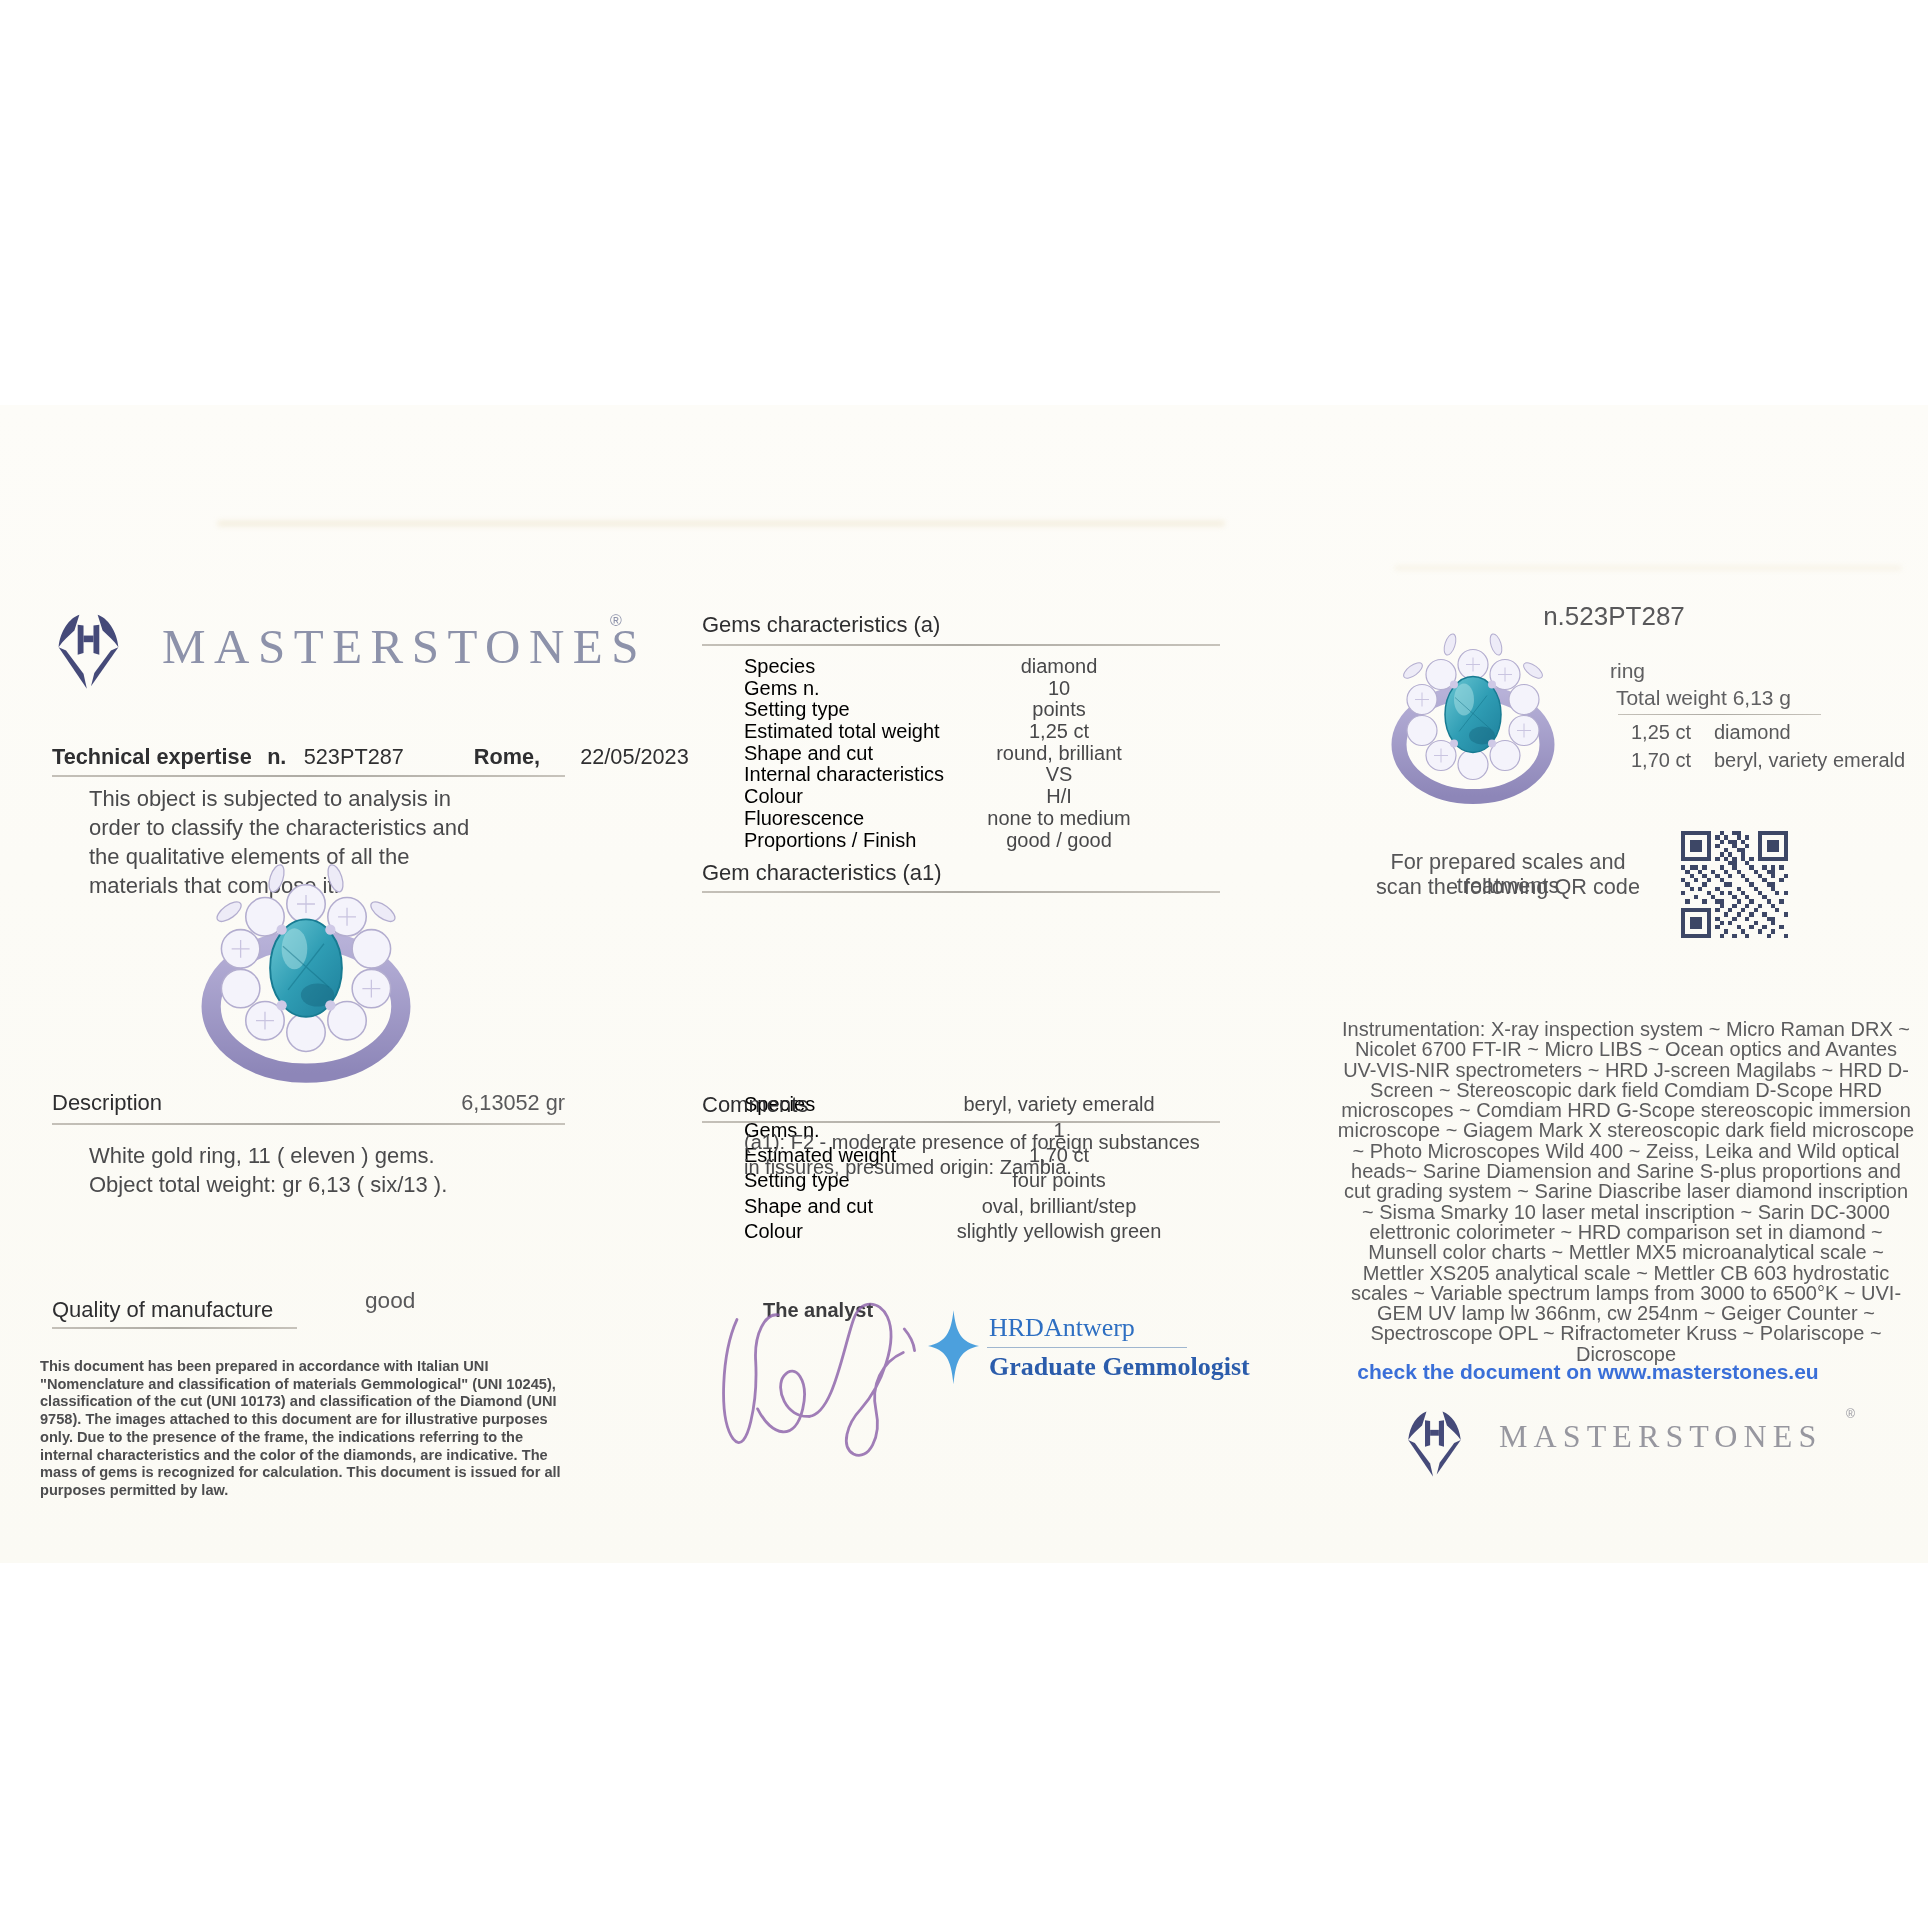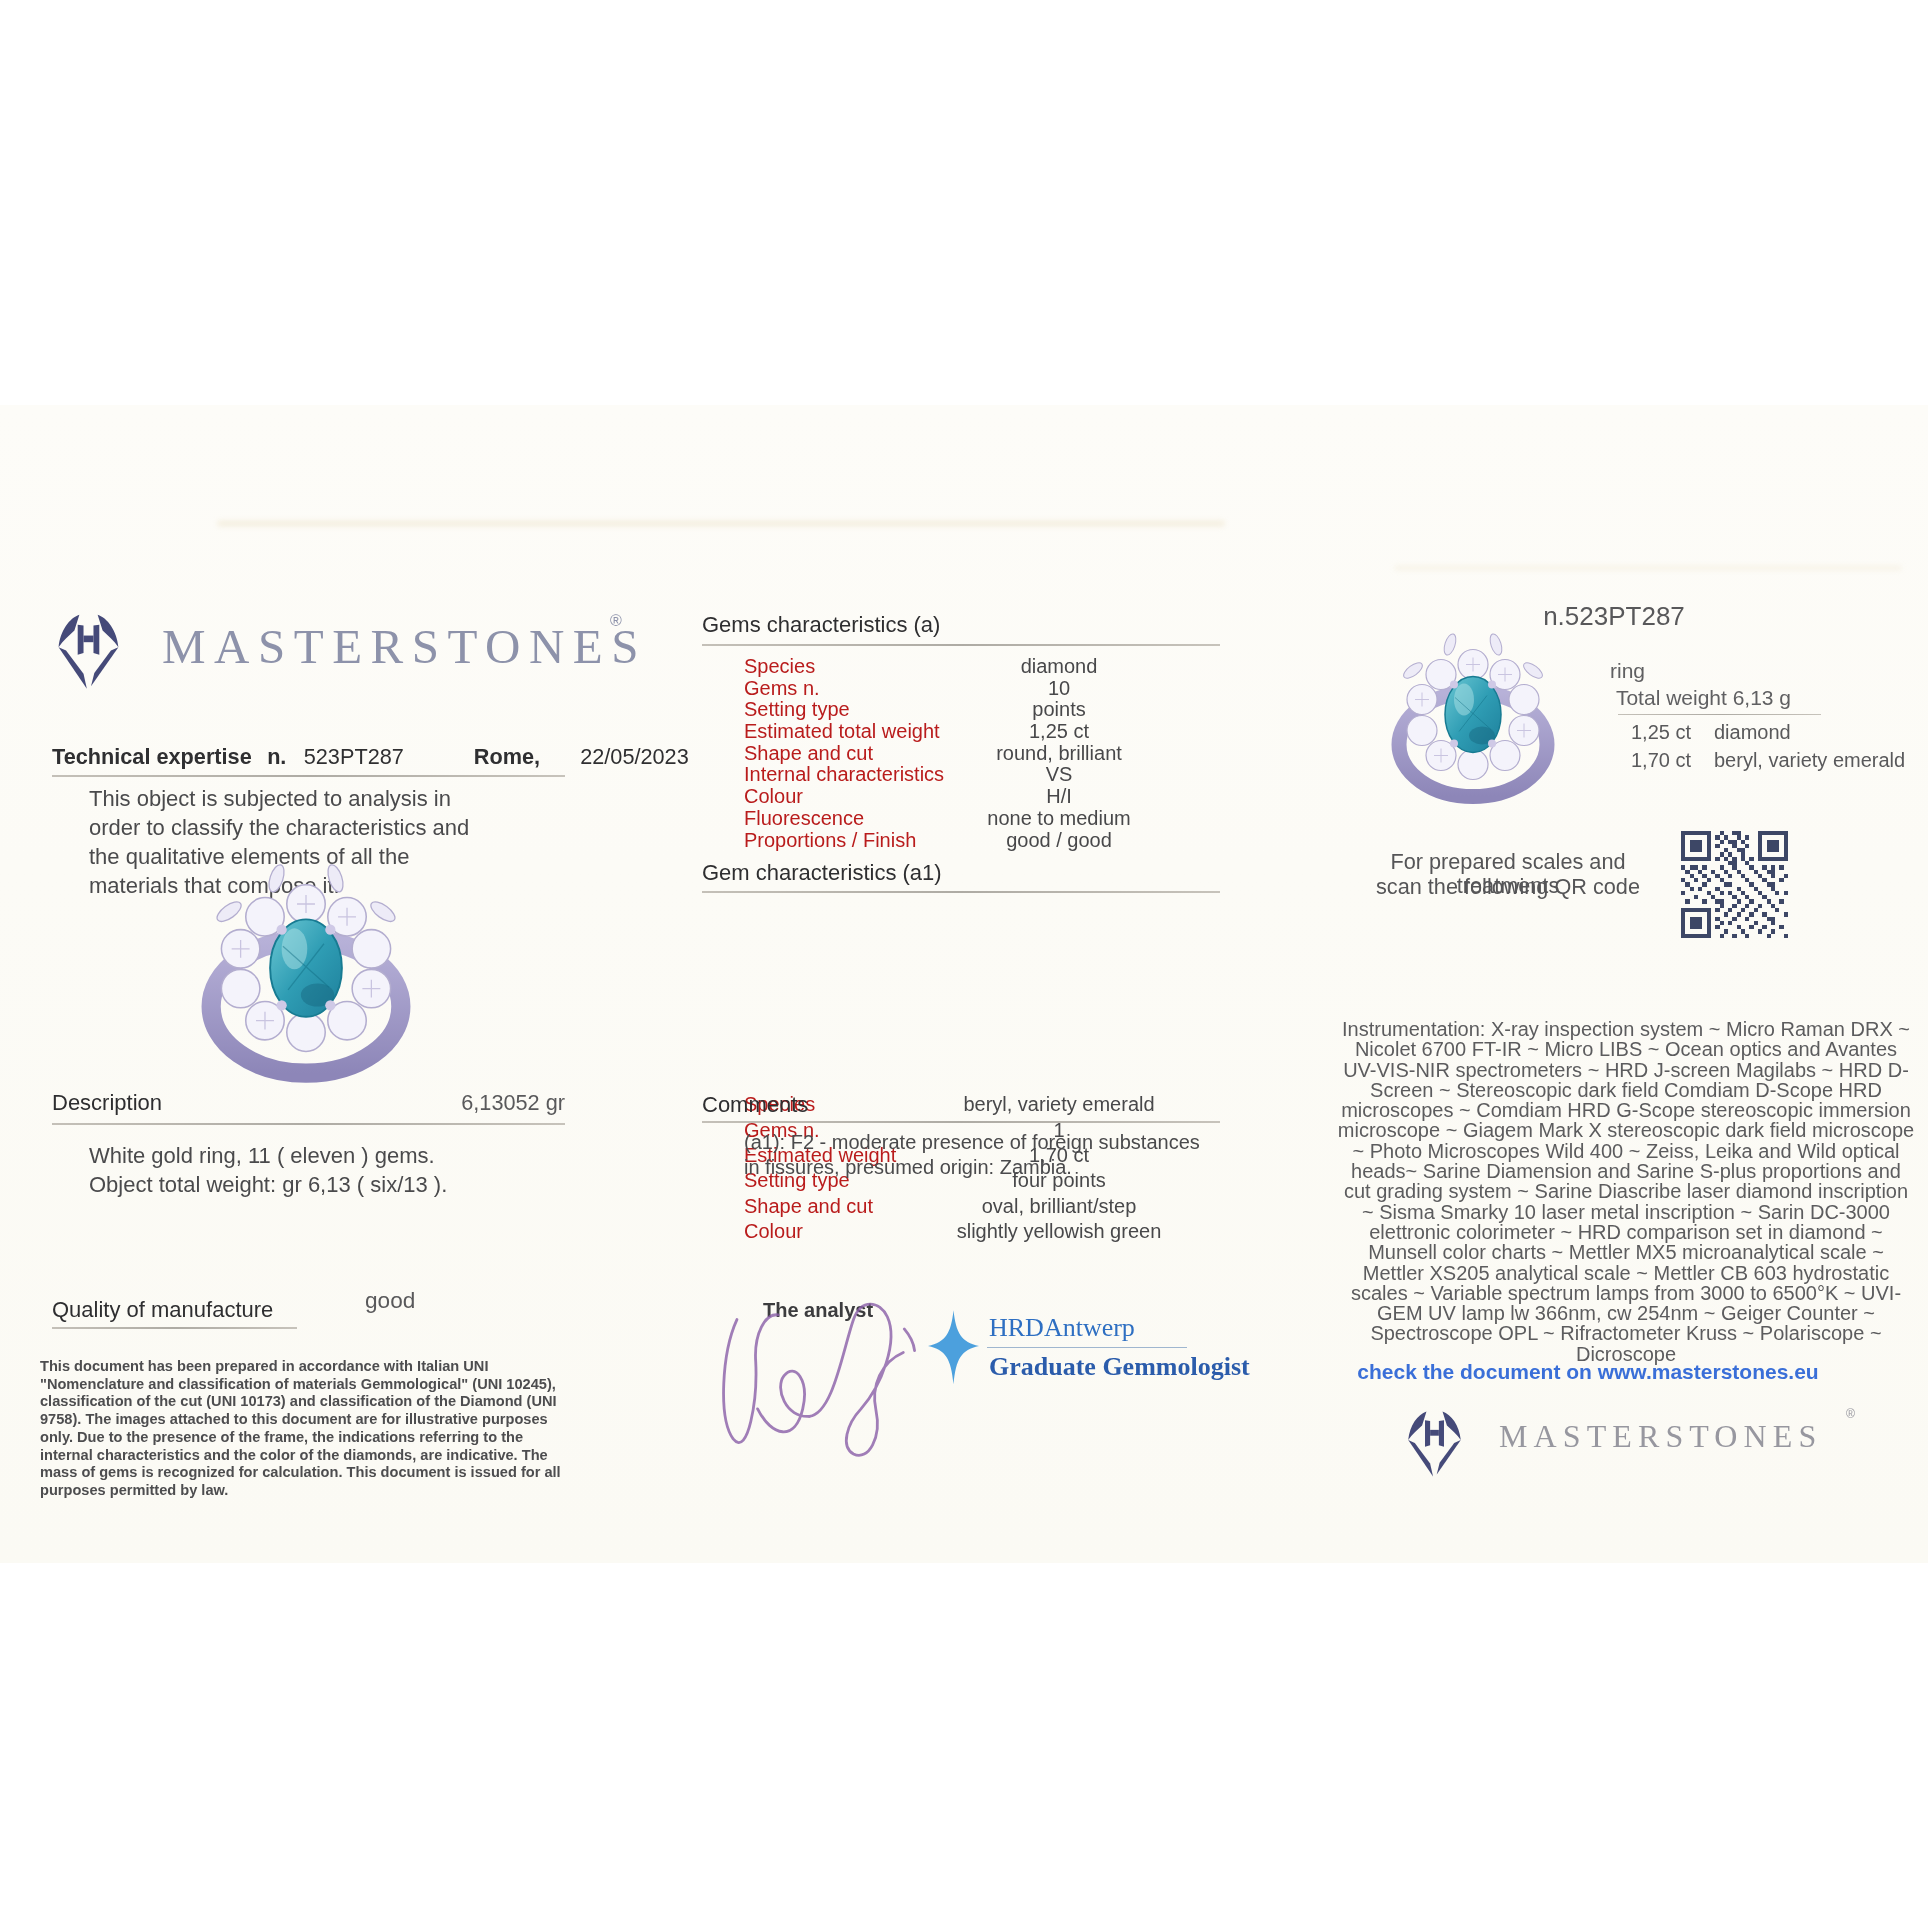--- a/index.html
+++ b/index.html
@@ -20,21 +20,21 @@
   .brand-text{font-family:"Liberation Serif",serif;color:var(--brand-gray);
     font-size:49px;letter-spacing:8.5px;white-space:nowrap;}
   .brand-reg{font-size:16px;color:var(--brand-gray);}
   .expertise-row{font-size:21.7px;color:#2f2f31;white-space:nowrap;}
   .expertise-row span{display:inline-block;}
   .body-text{font-size:22px;line-height:29px;color:#4a4a4c;}
   .sec-title{font-size:22px;font-weight:normal;color:#2e2e30;}
   .fineprint{font-size:14.6px;line-height:17.7px;color:#4d4d4f;font-weight:bold;}
   
   .trow{display:flex;align-items:baseline;}
-  .tlabel{font-size:20px;color:#b91c1c;flex:0 0 auto;}
+  .tlabel{font-size:20px;color:#000000;flex:0 0 auto;}
   .tvalue{position:absolute;left:174px;width:282px;text-align:center;
           font-size:20px;color:#48484a;}
   .tbl{position:relative;}
   .tbl .trow{position:relative;}
   .comment-text{font-size:20px;line-height:24.5px;color:#4a4a4c;}
   .natural{font-size:22px;line-height:28px;color:#4a4a4c;text-align:center;}
   .analyst-line{font-size:15.5px;line-height:19.3px;color:#6d6d6f;text-align:center;}
   .hrd-name{font-family:"Liberation Serif",serif;font-size:26px;color:var(--accent-blue);}
   .hrd-grad{font-family:"Liberation Serif",serif;font-size:26px;font-weight:bold;color:var(--hrd-dark-blue);}
   .hrd-rule{height:1.4px;background:#9fb6cf;}

